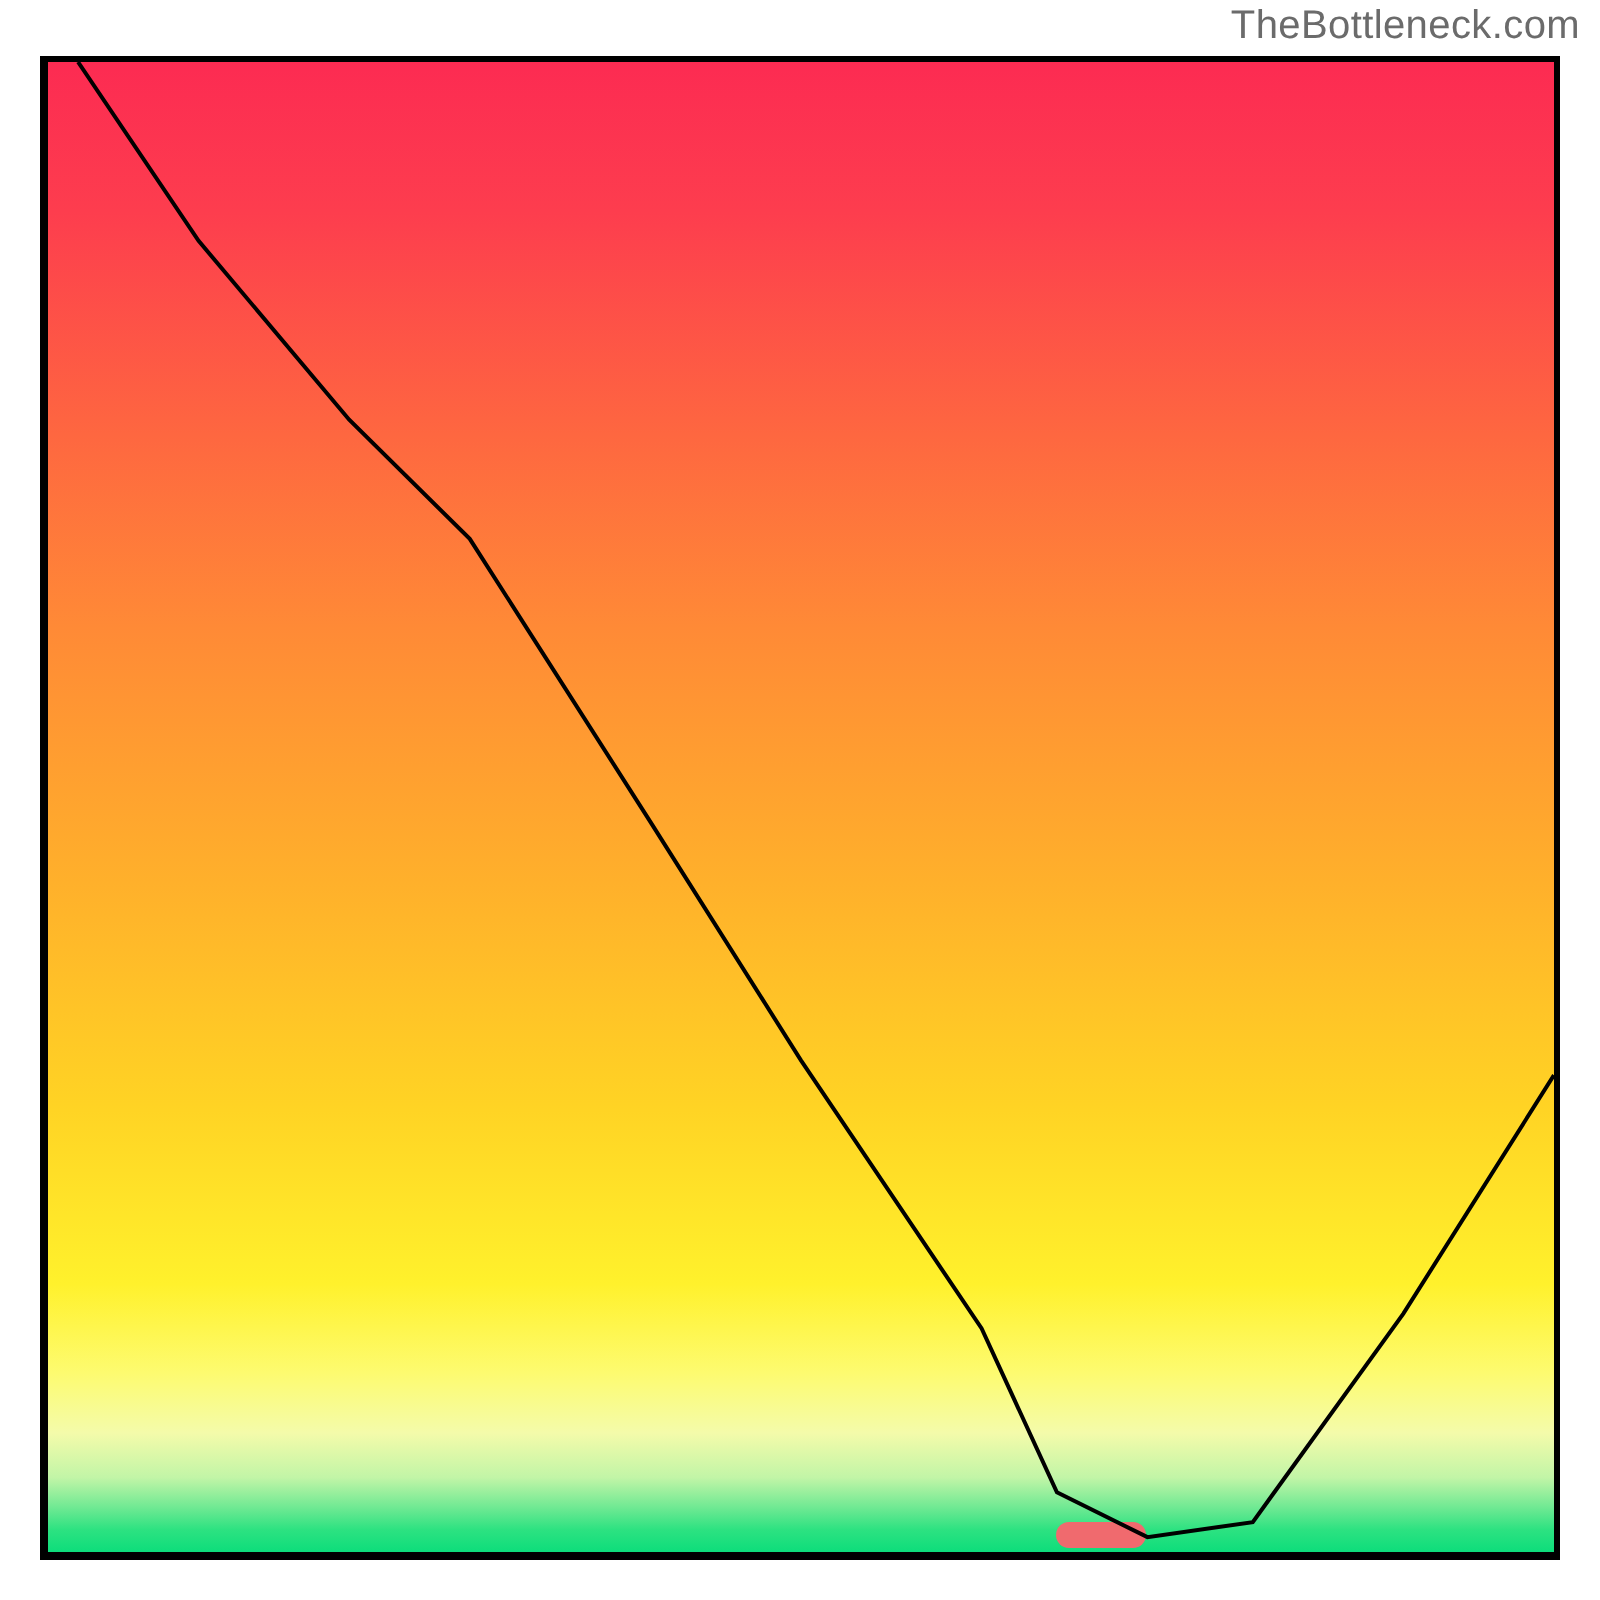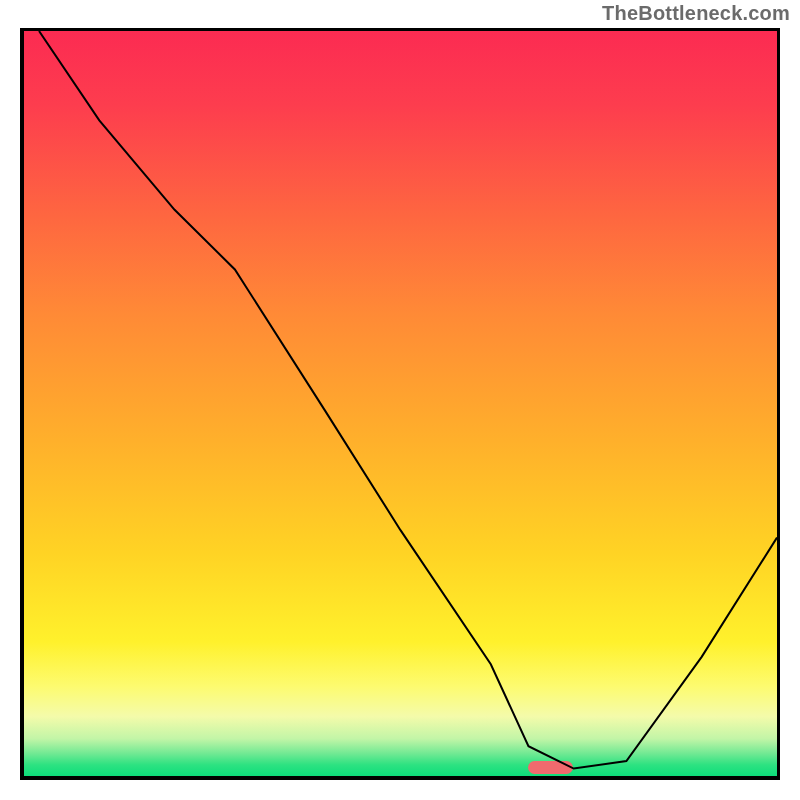--- a/index.html
+++ b/index.html
@@ -15,21 +15,21 @@
     position: relative;
     width: 800px;
     height: 800px;
     box-sizing: border-box;
   }
   .watermark {
     position: absolute;
     top: 2px;
     right: 10px;
     font-size: 20px;
-    font-weight: 700;
+    font-weight: 400;
     color: #6b6b6b;
     letter-spacing: 0.2px;
     z-index: 10;
   }
   .plot {
     position: absolute;
     left: 20px;
     top: 28px;
     width: 760px;
     height: 752px;

